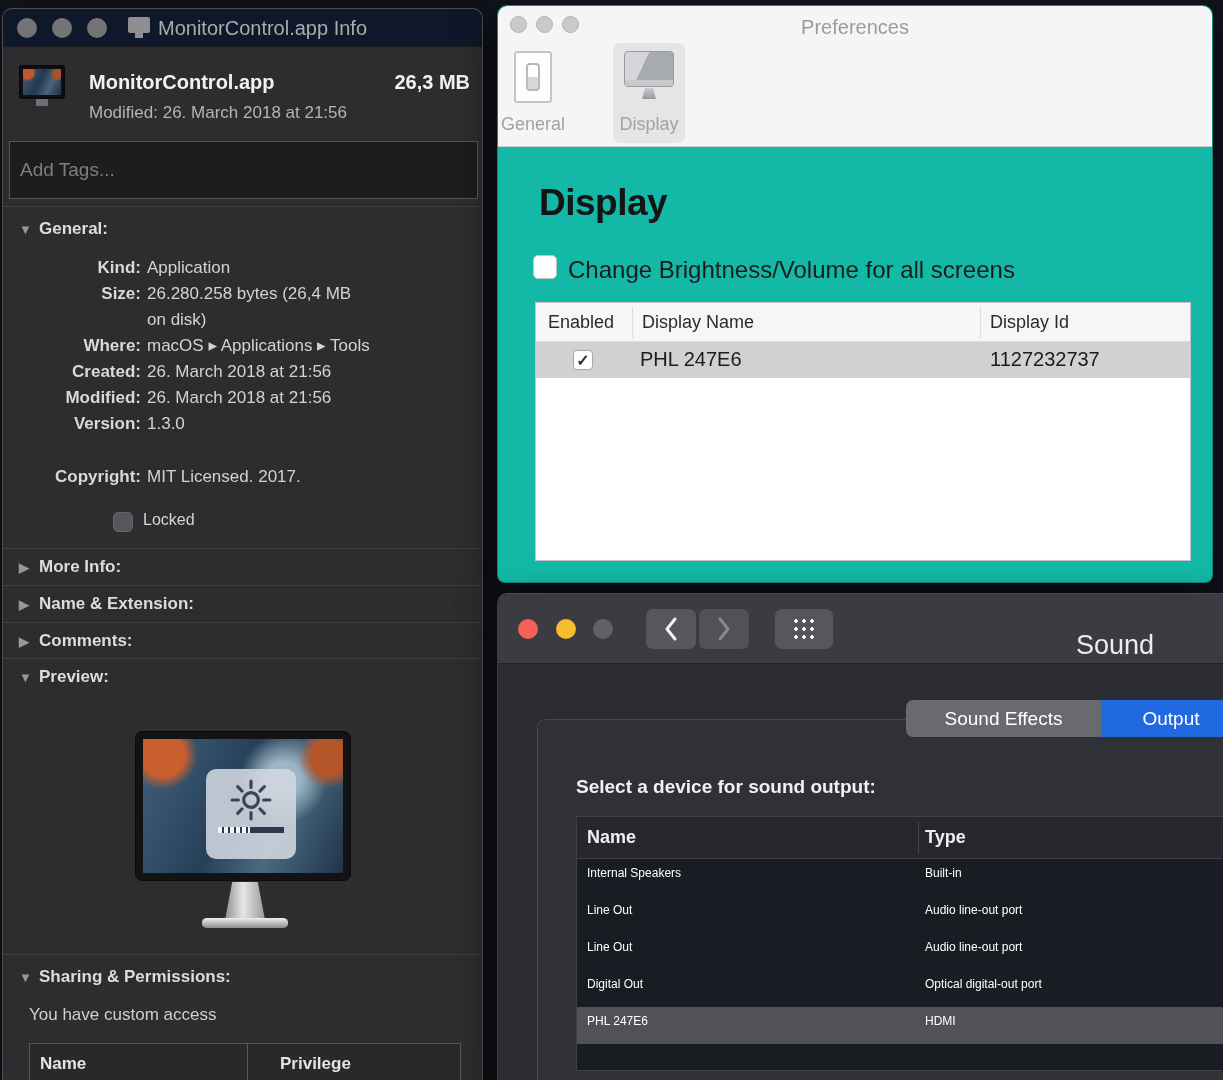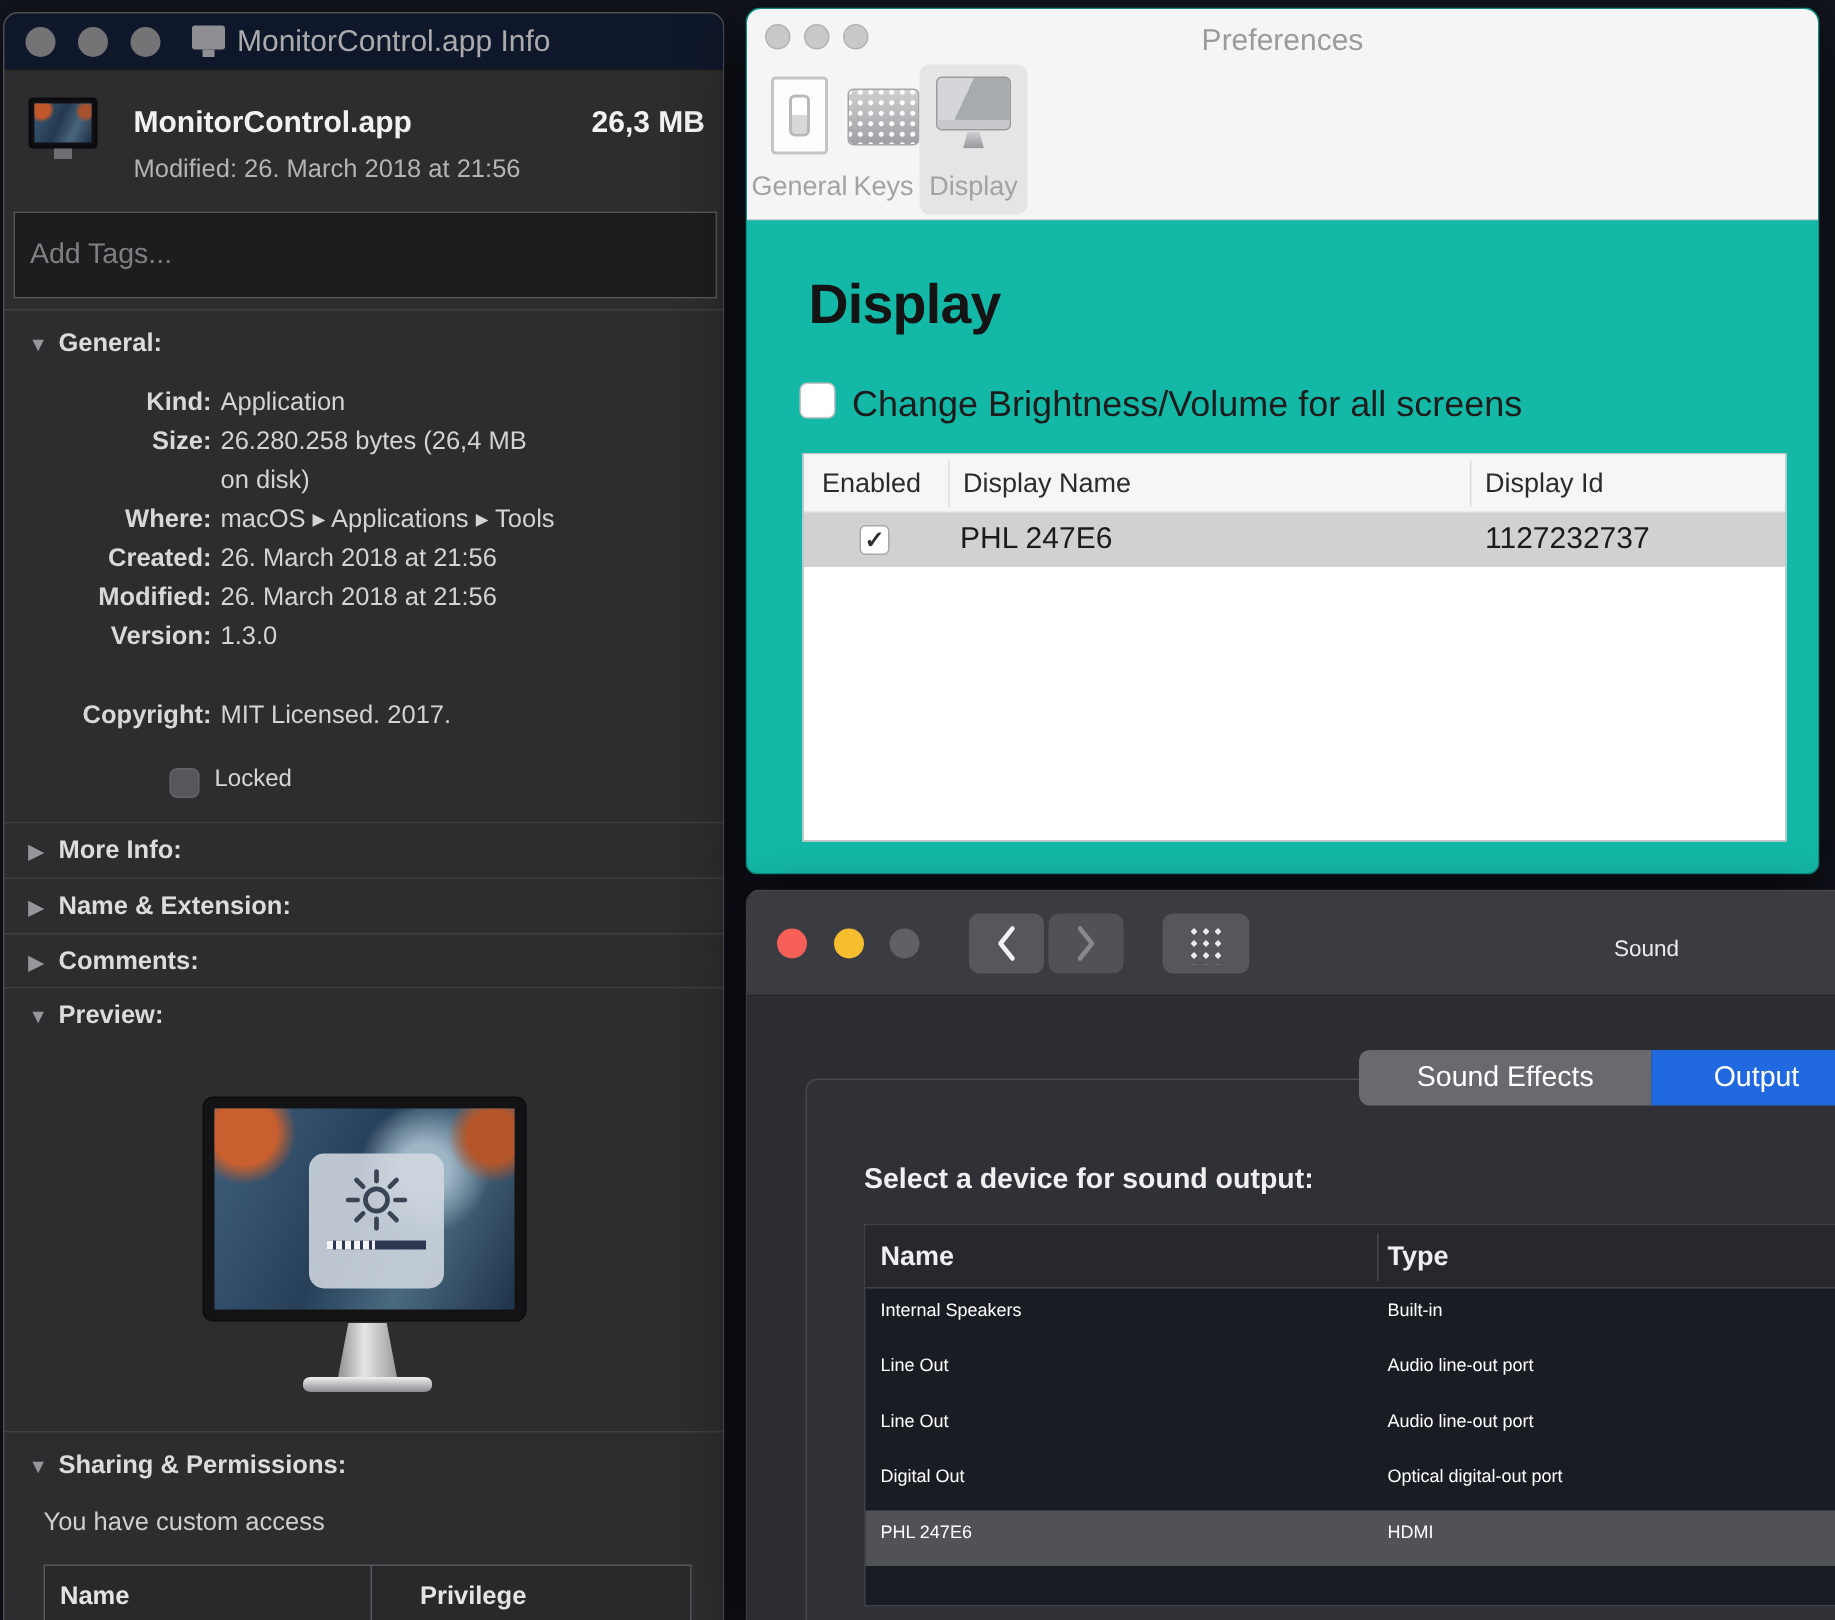--- a/index.html
+++ b/index.html
@@ -119,21 +119,21 @@
                border-radius:10px 0 0 0; border-top:1px solid #4a4a4e; border-left:1px solid #3c3c40; color:#e8e8ea; }
   #sound-titlebar { position:absolute; left:0; top:0; width:100%; height:70px; background:#3b3c41;
                     border-bottom:1px solid #232327; border-radius:9px 0 0 0; }
   #sound-titlebar .tl { width:20px; height:20px; top:25px; }
   #snd-tl1{left:20px; background:#f65f58;} #snd-tl2{left:58px; background:#f6bd2f;} #snd-tl3{left:95px; background:#606166;}
   .nav-btn { position:absolute; top:15px; width:50px; height:40px; background:#56575c; border-radius:7px;
              display:flex; align-items:center; justify-content:center; }
   #nav-back{left:148px;} #nav-fwd{left:201px; background:#515257;} #btn-grid{left:277px; width:58px;}
   #grid-glyph { width:27px; height:27px;
                 background-image:radial-gradient(#ececee 1.7px, rgba(0,0,0,0) 1.9px); background-size:8px 8px; background-position:1px 1px; }
-  #sound-title { position:absolute; left:578px; top:4px; height:70px; line-height:70px; font-size:15px; color:#ececee; }
+  #sound-title { position:absolute; left:578px; top:16px; height:70px; line-height:70px; font-size:27px; color:#ececee; }
 
   .tab { position:absolute; top:106px; height:37px; line-height:37px; text-align:center; font-size:19px; color:#fff; }
   #tab-se { left:408px; width:195px; background:#696a6f; border-radius:7px 0 0 7px; }
   #tab-out { left:603px; width:140px; background:#2169e1; }
 
   #groupbox { position:absolute; left:39px; top:125px; width:800px; height:500px;
               background:#2f3136; border:1px solid #46484e; border-radius:8px; }
   #snd-prompt { position:absolute; left:78px; top:182px; font-size:19px; font-weight:700; color:#f0f0f1; }
   #snd-table { position:absolute; left:78px; top:222px; width:700px; height:255px; border:1px solid #3f4147; background:#1a1c24; }
   #snd-head { position:absolute; left:0; top:0; width:100%; height:42px; background:#27282e; border-bottom:1px solid #3f4147; }
@@ -269,24 +269,20 @@
     <div class="tl" id="prefs-tl2"></div>
     <div class="tl" id="prefs-tl3"></div>
     <div id="prefs-title">Preferences</div>
 
     <div class="tb-item" id="tb-general">
       <div class="icon-box" id="icon-general">
           <div class="switch"></div>
         </div>
       <div class="tb-label">General</div>
     </div>
-    <div class="tb-item" id="tb-keys">
-      <div class="icon-box" id="icon-keys"></div>
-      <div class="tb-label">Keys</div>
-    </div>
     <div class="tb-item sel" id="tb-display">
       <div class="icon-box" id="icon-display"></div>
       <div class="tb-label">Display</div>
     </div>
   </div>
 
   <div id="prefs-heading">Display</div>
   <div id="bv-checkbox"></div>
   <div id="bv-label">Change Brightness/Volume for all screens</div>
 

